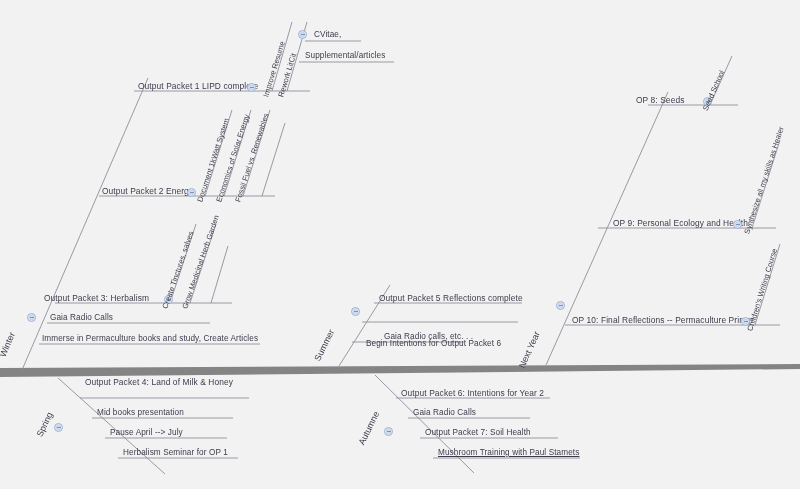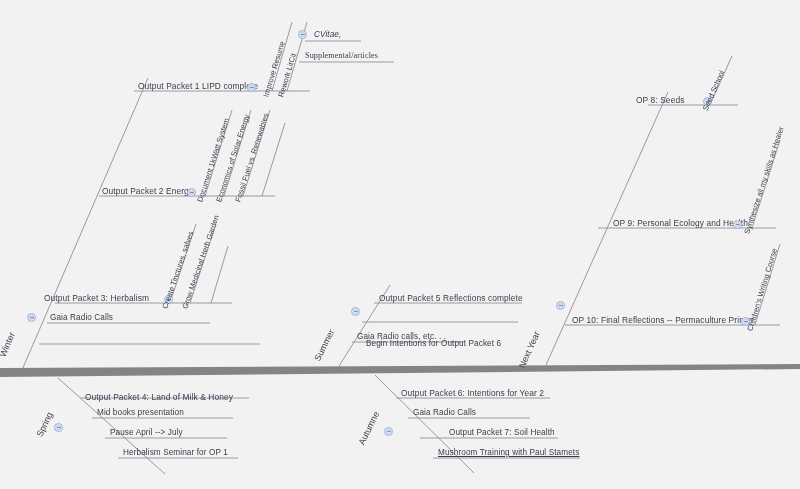--- a/index.html
+++ b/index.html
@@ -151,72 +151,73 @@
     </div>
 
   <div class="lbl big" style="left:138px; top:82px;">Output Packet 1 LIPD complete</div>
   <div class="btn" style="left:247px; top:83px;">
       <span class="inner"></span>
     </div>
 
   <div class="rot" style="left:270px; top:89px; transform: rotate(-73deg);">Improve Resume</div>
   <div class="rot" style="left:285px; top:89px; transform: rotate(-73deg);">Rework LitCit</div>
 
-  <div class="lbl" style="left:314px; top:31px;font-style:italic;">CVitae,</div>
+  <div class="lbl" style="left:314px; top:31px;">CVitae,</div>
   <div class="btn" style="left:298px; top:30px;">
       <span class="inner"></span>
     </div>
-  <div class="lbl" style="left:305px; top:52px;font-family:Liberation Serif, serif;">Supplemental/articles</div>
+  <div class="lbl" style="left:305px; top:52px;">Supplemental/articles</div>
 
   <div class="lbl big" style="left:102px; top:187px;">Output Packet 2 Energy</div>
   <div class="btn" style="left:187px; top:188px;">
       <span class="inner"></span>
     </div>
 
   <div class="rot" style="left:204px; top:194px; transform: rotate(-72deg);">Document 1kWatt System</div>
   <div class="rot" style="left:223px; top:194px; transform: rotate(-72deg);">Economics of Solar Energy</div>
   <div class="rot" style="left:242px; top:194px; transform: rotate(-72deg);">Fossil Fuel vs. Renewables</div>
 
   <div class="lbl big" style="left:44px; top:294px;">Output Packet 3: Herbalism</div>
   <div class="btn" style="left:164px; top:295px;">
       <span class="inner"></span>
     </div>
 
   <div class="rot" style="left:169px; top:301px; transform: rotate(-71deg);">Create Tinctures, salves</div>
   <div class="rot" style="left:189px; top:301px; transform: rotate(-71deg);">Grow Medicinal Herb Garden</div>
 
   <div class="lbl" style="left:50px; top:314px;">Gaia Radio Calls</div>
+  <div class="lbl" style="left:42px; top:335px;">Immerse in Permaculture books and study, Create Articles</div>
 
   <div class="season" style="left:52px; top:398px; transform: rotate(-64deg) translate(-40px,0);">Spring</div>
   <div class="btn" style="left:54px; top:423px;">
       <span class="inner"></span>
     </div>
 
-  <div class="lbl big" style="left:85px; top:393px;">Output Packet 4: Land of Milk &amp; Honey</div>
+  <div class="lbl big" style="left:85px; top:378px;">Output Packet 4: Land of Milk &amp; Honey</div>
   <div class="lbl" style="left:97px; top:409px;">Mid books presentation</div>
   <div class="lbl" style="left:110px; top:429px;">Pause April --&gt; July</div>
   <div class="lbl" style="left:123px; top:449px;">Herbalism Seminar for OP 1</div>
 
   <div class="season" style="left:333px; top:316px; transform: rotate(-64deg) translate(-47px,0);">Summer</div>
   <div class="btn" style="left:351px; top:307px;">
       <span class="inner"></span>
     </div>
 
   <div class="lbl big" style="left:379px; top:294px;">Output Packet 5 Reflections complete</div>
   <div class="lbl" style="left:366px; top:313px;margin-top:27px;">Begin Intentions for Output Packet 6</div>
-  <div class="lbl" style="left:357px; top:333px;">Gaia Radio calls, etc. . .</div>
+  <div class="lbl" style="left:357px; top:333px;padding-left:27px;">Gaia Radio calls, etc. . .</div>
 
   <div class="season" style="left:378px; top:398px; transform: rotate(-64deg) translate(-49px,0);">Autumne</div>
   <div class="btn" style="left:384px; top:427px;">
       <span class="inner"></span>
     </div>
 
   <div class="lbl big" style="left:401px; top:389px;text-align:right;">Output Packet 6: Intentions for Year 2</div>
   <div class="lbl" style="left:413px; top:409px;">Gaia Radio Calls</div>
-  <div class="lbl" style="left:449px; top:429px;text-align:right;">Output Packet 7: Soil Health</div>
+  <div class="lbl" style="left:425px; top:429px;text-align:right;">Output Packet 7: Soil Health</div>
   <div class="lbl" style="left:438px; top:449px;text-decoration:underline;">Mushroom Training with Paul Stamets</div>
 
   <div class="season" style="left:538px; top:318px; transform: rotate(-66deg) translate(-52px,0);">Next Year</div>
   <div class="btn" style="left:556px; top:301px;">
       <span class="inner"></span>
     </div>
 
   <div class="lbl big" style="left:636px; top:96px;">OP 8: Seeds</div>
   <div class="btn" style="left:703px; top:97px;">
       <span class="inner"></span>

